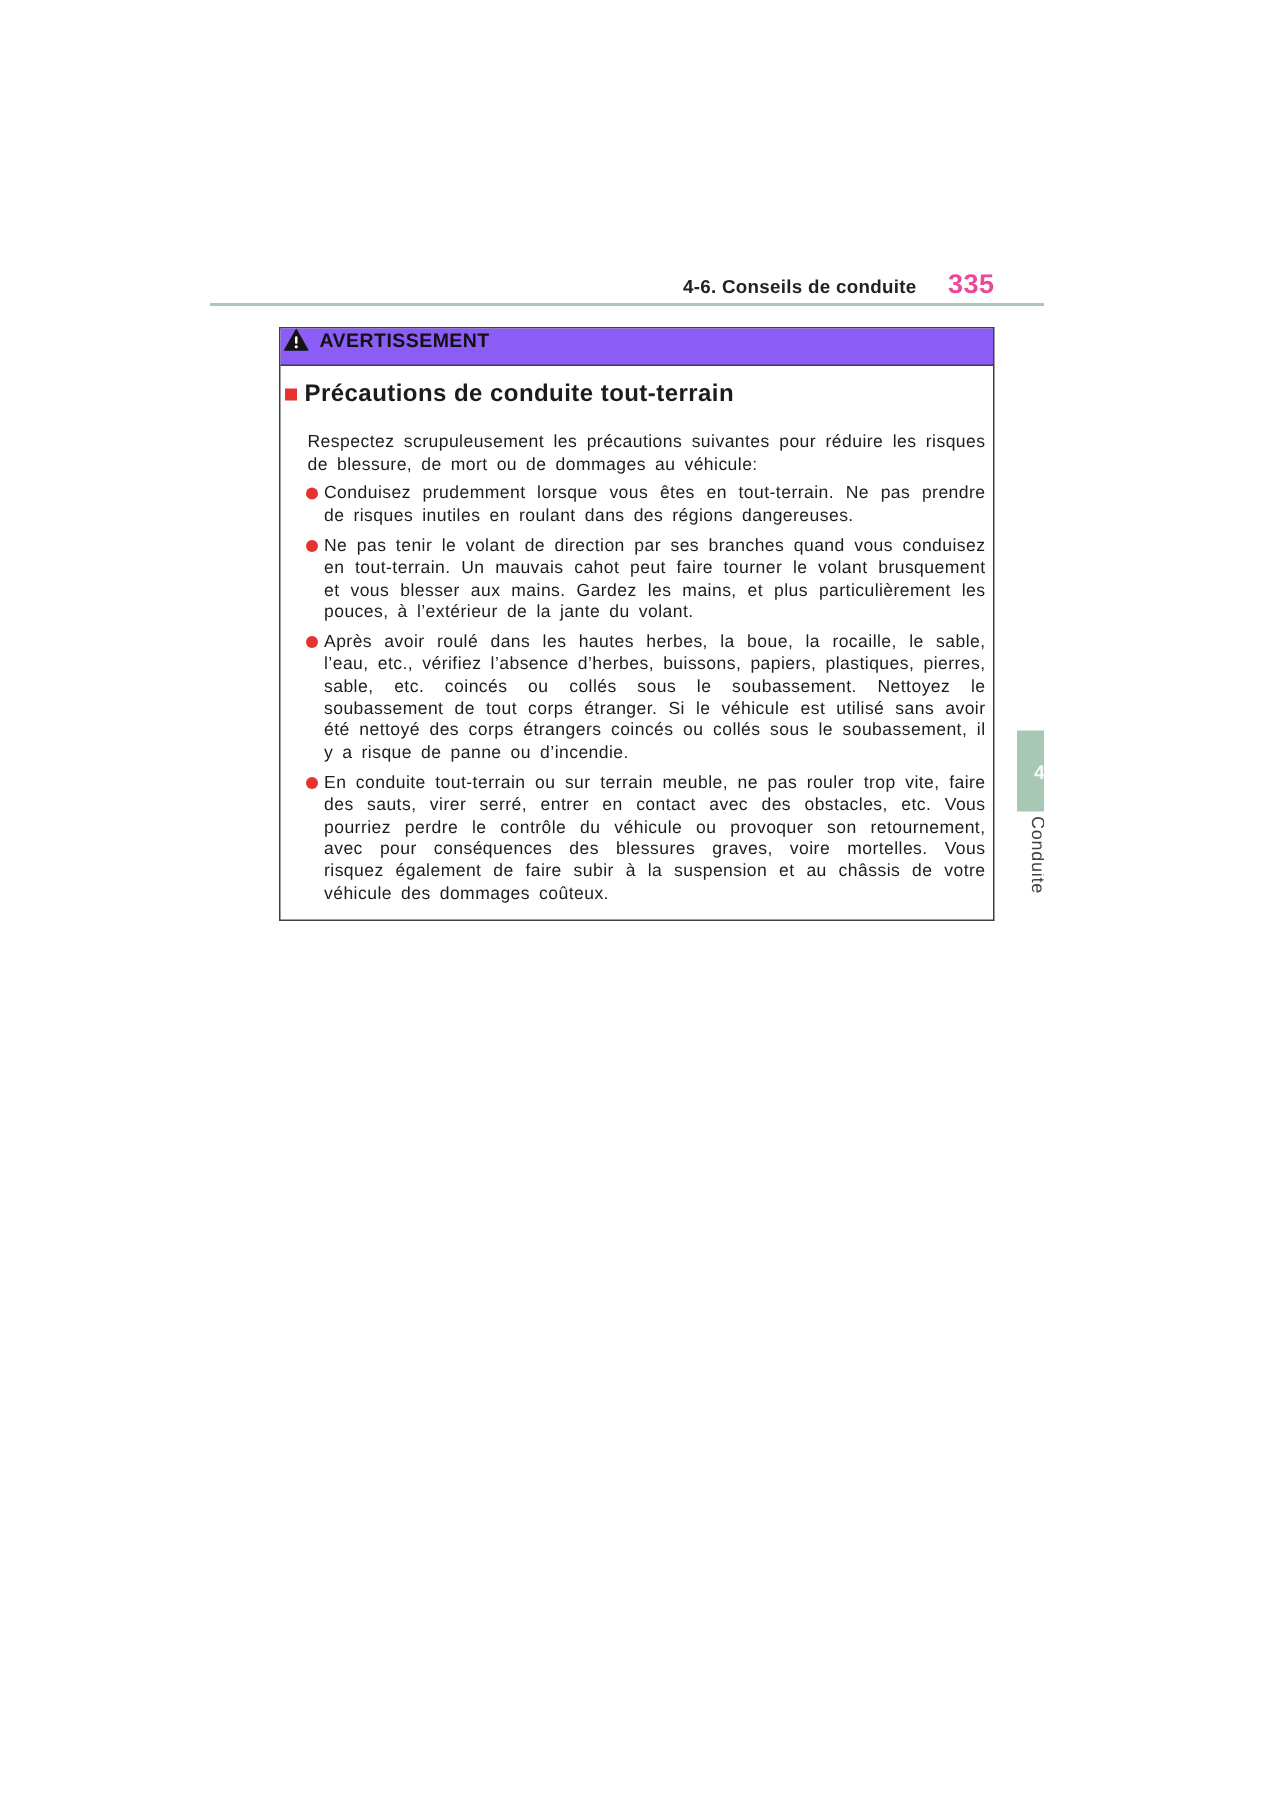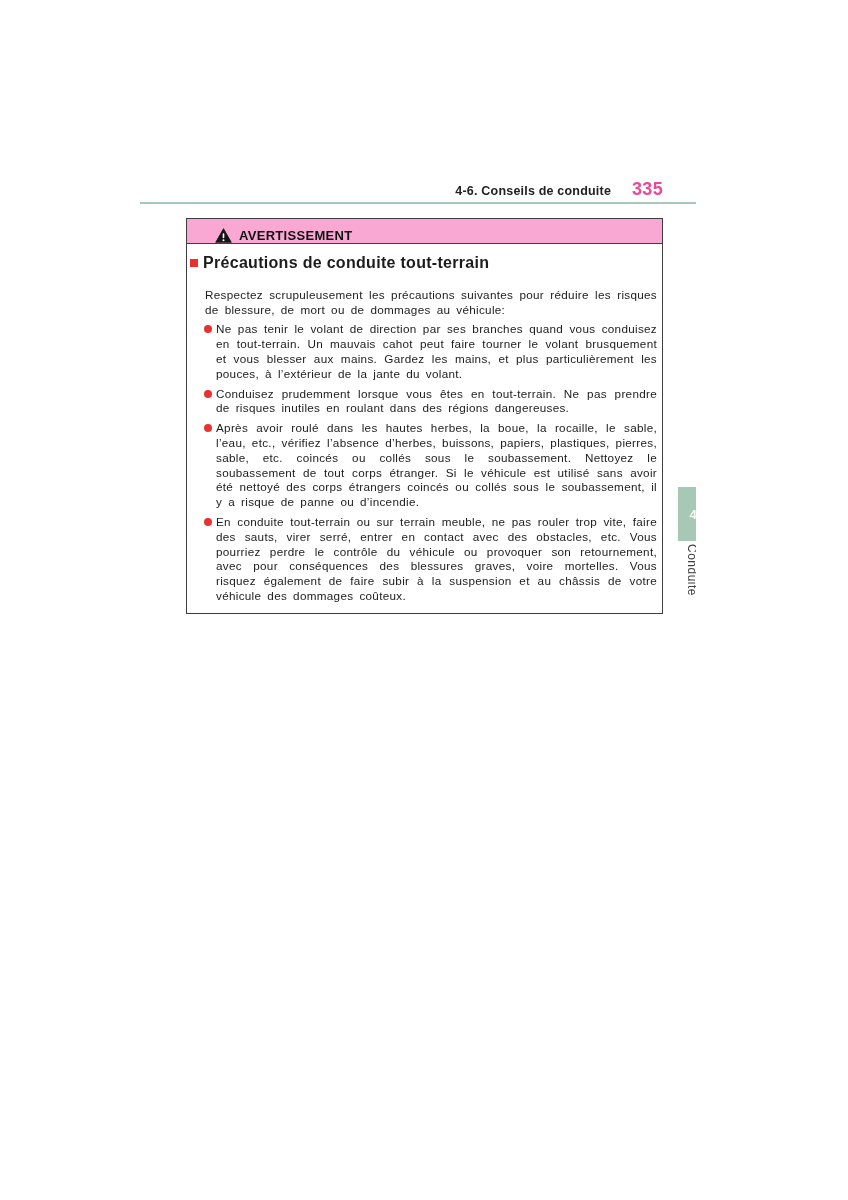--- a/index.html
+++ b/index.html
@@ -50,25 +50,25 @@
   .warning-box {
     position: absolute;
     top: 218px;
     left: 186px;
     width: 477px;
     border: 1px solid #3f3f3f;
     background: #ffffff;
   }
   .warning-header {
     height: 25px;
-    background: #f9a8d4;
+    background: #8b5cf6;
     border-bottom: 1px solid #3f3f3f;
     display: flex;
-    align-items: flex-end;
-    padding-left: 28px;
+    align-items: flex-start;
+    padding-left: 2px;
   }
   .warning-tri {
     width: 17px;
     height: 15px;
     margin-right: 7px;
     flex: 0 0 auto;
   }
   .warning-title {
     font-size: 13px;
     font-weight: bold;
@@ -170,25 +170,25 @@
     <div class="warning-content">
       <div class="topic-heading">
         <span class="sq-bullet"></span>
         <span>Précautions de conduite tout-terrain</span>
       </div>
 
       <p class="intro">Respectez scrupuleusement les précautions suivantes pour réduire les risques de blessure, de mort ou de dommages au véhicule:</p>
 
       <div class="bullet">
         <span class="dot-bullet"></span>
+        <span>Conduisez prudemment lorsque vous êtes en tout-terrain. Ne pas prendre de risques inutiles en roulant dans des régions dangereuses.</span>
+      </div>
+      <div class="bullet">
+        <span class="dot-bullet"></span>
         <span>Ne pas tenir le volant de direction par ses branches quand vous conduisez en tout-terrain. Un mauvais cahot peut faire tourner le volant brusquement et vous blesser aux mains. Gardez les mains, et plus particulièrement les pouces, à l’extérieur de la jante du volant.</span>
-      </div>
-      <div class="bullet">
-        <span class="dot-bullet"></span>
-        <span>Conduisez prudemment lorsque vous êtes en tout-terrain. Ne pas prendre de risques inutiles en roulant dans des régions dangereuses.</span>
       </div>
       <div class="bullet">
         <span class="dot-bullet"></span>
         <span>Après avoir roulé dans les hautes herbes, la boue, la rocaille, le sable, l’eau, etc., vérifiez l’absence d’herbes, buissons, papiers, plastiques, pierres, sable, etc. coincés ou collés sous le soubassement. Nettoyez le soubassement de tout corps étranger. Si le véhicule est utilisé sans avoir été nettoyé des corps étrangers coincés ou collés sous le soubassement, il y a risque de panne ou d’incendie.</span>
       </div>
       <div class="bullet">
         <span class="dot-bullet"></span>
         <span>En conduite tout-terrain ou sur terrain meuble, ne pas rouler trop vite, faire des sauts, virer serré, entrer en contact avec des obstacles, etc. Vous pourriez perdre le contrôle du véhicule ou provoquer son retournement, avec pour conséquences des blessures graves, voire mortelles. Vous risquez également de faire subir à la suspension et au châssis de votre véhicule des dommages coûteux.</span>
       </div>
     </div>

